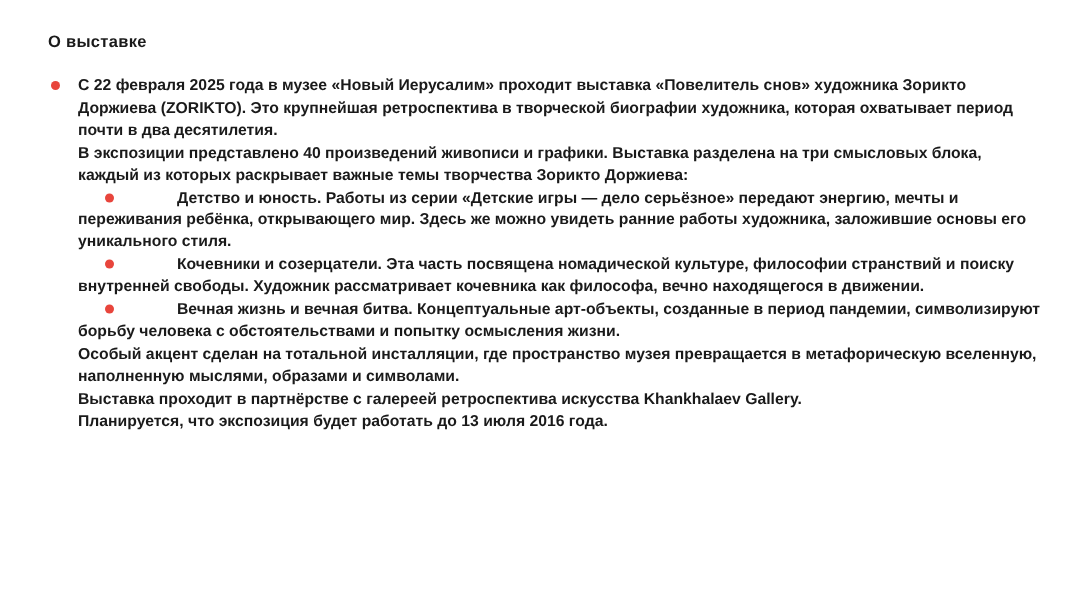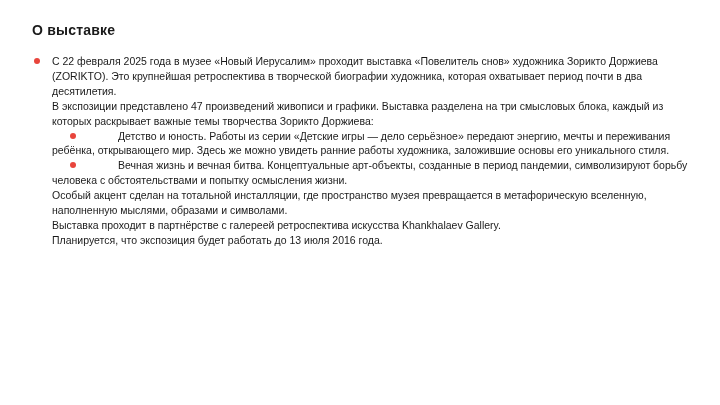--- a/index.html
+++ b/index.html
@@ -15,30 +15,31 @@
     overflow: hidden;
   }
   .slide {
     position: relative;
     width: 720px;
     height: 405px;
     box-sizing: border-box;
     padding: 22px 26px 0 26px;
   }
   .title {
-    font-size: 14px;
+    font-size: 11px;
     font-weight: bold;
     color: #1a1a1a;
     margin: 0 0 16px 6px;
     letter-spacing: 0.2px;
   }
   .body {
     font-size: 10.5px;
     line-height: 1.42;
     color: #1a1a1a;
+    font-weight: bold;
   }
   
   .lvl1 {
     position: relative;
     padding-left: 26px;
     margin-bottom: 0;
   }
   .lvl1 > .bullet {
     position: absolute;
     left: 8px;
@@ -76,28 +77,32 @@
 
 <div class="slide">
 
   <h1 class="title">О выставке</h1>
 
   <div class="body">
 
     <div class="lvl1">
       <span class="bullet" style="background: rgb(232, 69, 60);"></span>
       <p class="para">С 22 февраля 2025 года в музее «Новый Иерусалим» проходит выставка «Повелитель снов» художника Зорикто Доржиева (ZORIKTO). Это крупнейшая ретроспектива в творческой биографии художника, которая охватывает период почти в два десятилетия.</p>
-      <p class="para">В экспозиции представлено 47 произведений живописи и графики. Выставка разделена на три смысловых блока, каждый из которых раскрывает важные темы творчества Зорикто Доржиева:</p>
+      <p class="para">В экспозиции представлено 40 произведений живописи и графики. Выставка разделена на три смысловых блока, каждый из которых раскрывает важные темы творчества Зорикто Доржиева:</p>
     </div>
 
     <div class="lvl2">
       <span class="bullet2" style="background: rgb(232, 69, 60);"></span>
       <p class="para"><span class="indent-first"></span><span>Детство и юность. Работы из серии «Детские игры — дело серьёзное» передают энергию, мечты и переживания ребёнка, открывающего мир. Здесь же можно увидеть ранние работы художника, заложившие основы его уникального стиля.</span></p>
     </div>
 
+    <div class="lvl2">
+      <span class="bullet2" style="background: rgb(232, 69, 60);"></span>
+      <p class="para"><span class="indent-first"></span><span>Кочевники и созерцатели. Эта часть посвящена номадической культуре, философии странствий и поиску внутренней свободы. Художник рассматривает кочевника как философа, вечно находящегося в движении.</span></p>
+    </div>
 
     <div class="lvl2">
       <span class="bullet2" style="background: rgb(232, 69, 60);"></span>
       <p class="para"><span class="indent-first"></span><span>Вечная жизнь и вечная битва. Концептуальные арт-объекты, созданные в период пандемии, символизируют борьбу человека с обстоятельствами и попытку осмысления жизни.</span></p>
       <p class="para">Особый акцент сделан на тотальной инсталляции, где пространство музея превращается в метафорическую вселенную, наполненную мыслями, образами и символами.</p>
       <p class="para">Выставка проходит в партнёрстве с галереей ретроспектива искусства Khankhalaev Gallery.</p>
       <p class="para">Планируется, что экспозиция будет работать до 13 июля 2016 года.</p>
     </div>
 
   </div>

